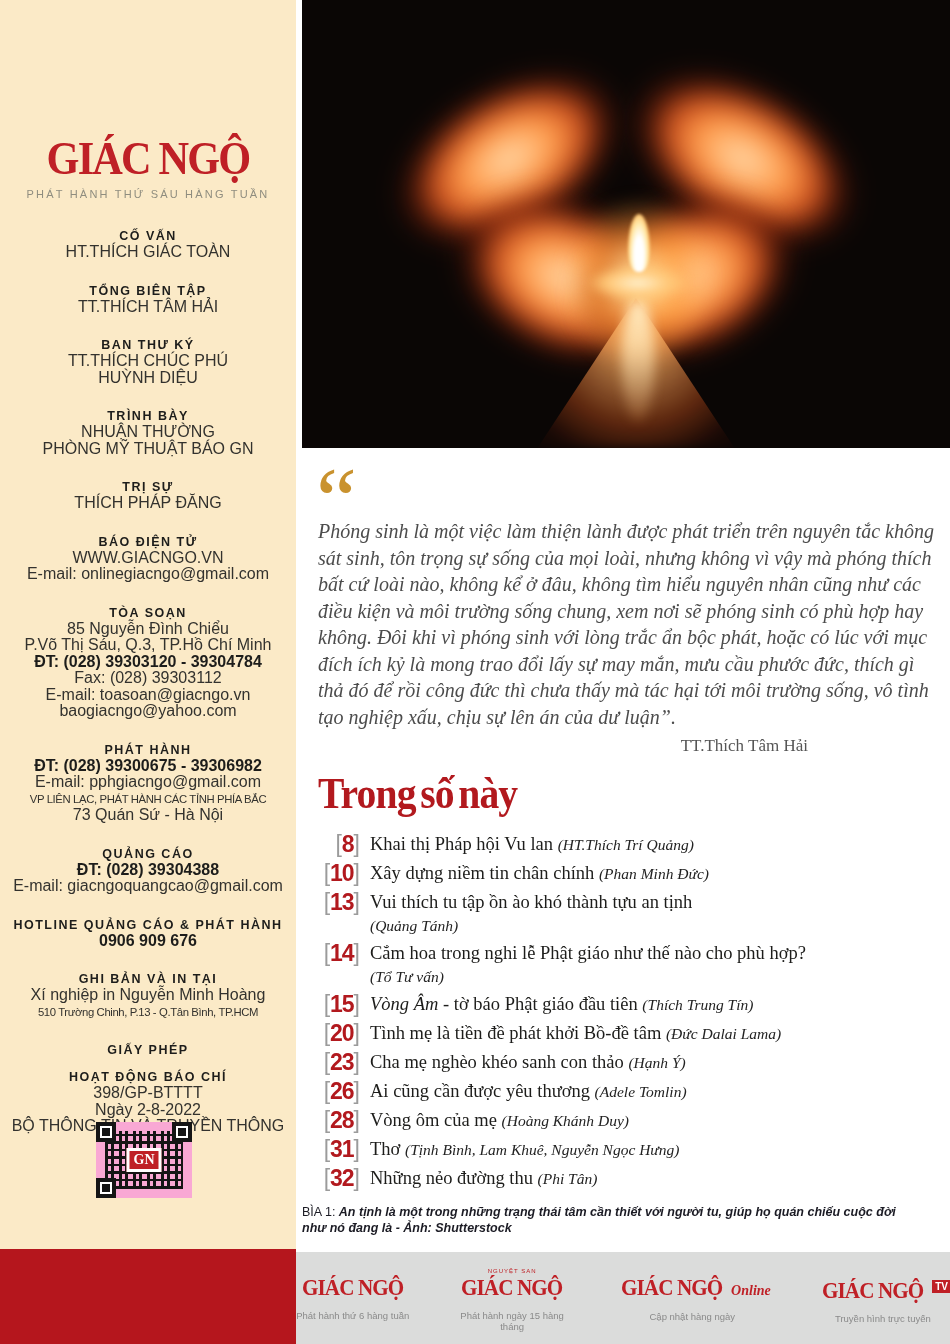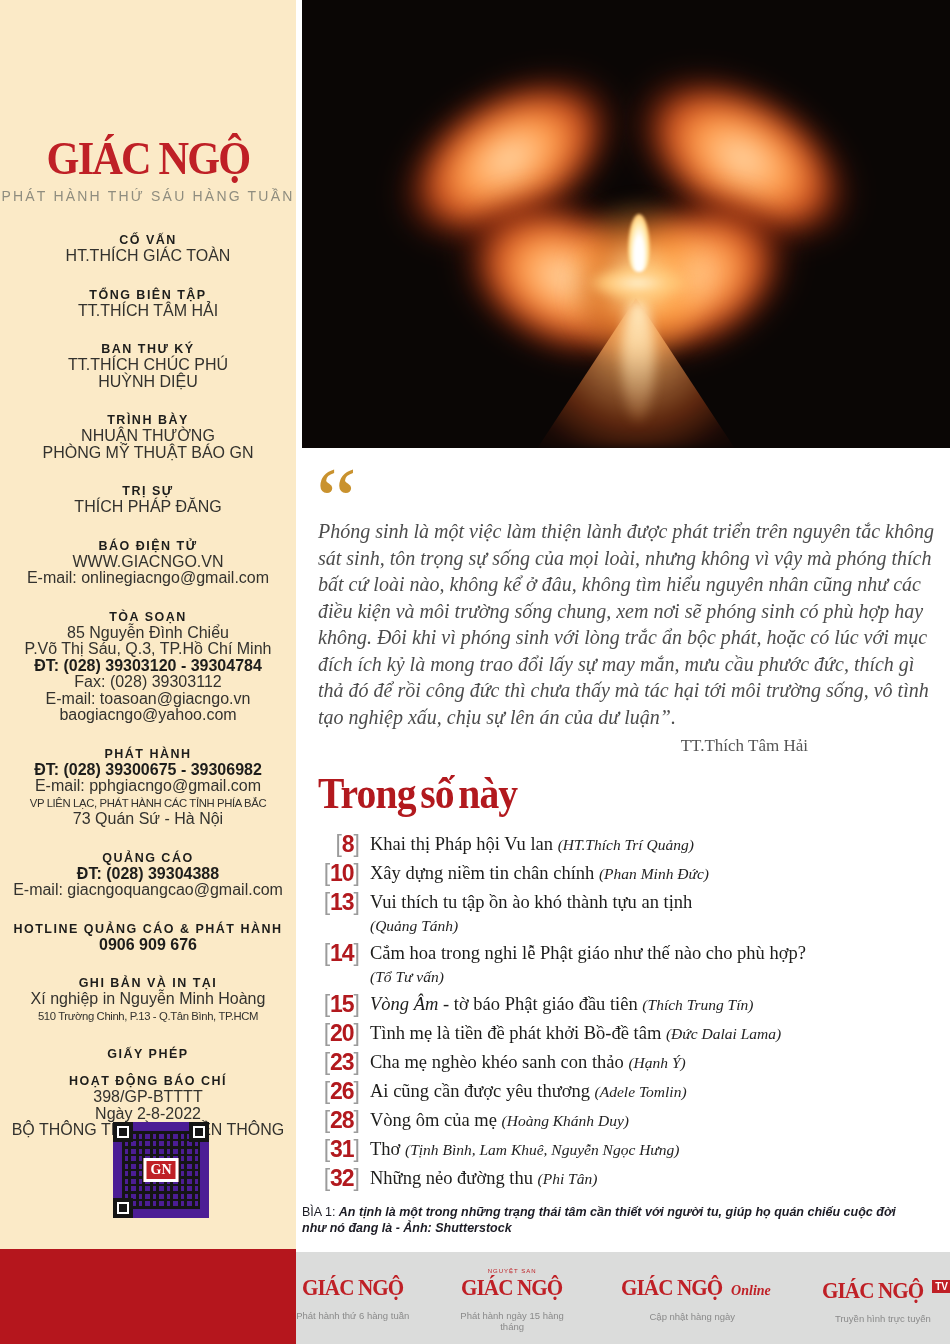--- a/index.html
+++ b/index.html
@@ -5,32 +5,32 @@
   * { box-sizing: border-box; margin: 0; padding: 0; }
   html,body { width: 950px; height: 1344px; }
   body { position: relative; background: #ffffff; font-family: "Liberation Sans", sans-serif; overflow: hidden; }
 
   
   .sidebar { position: absolute; left: 0; top: 0; width: 296px; height: 1249px;
              background: var(--cream); text-align: center; color: #33322e; }
   .logo { margin-top: 136px; font-family: "Liberation Serif", serif; font-weight: bold;
           color: var(--brand-red); font-size: 46px; letter-spacing: -2px;
           transform: scaleX(.92); line-height: 1; }
-  .tagline { margin-top: 6px; font-size: 14px; letter-spacing: 2.2px; color: #8f8d7f; }
+  .tagline { margin-top: 6px; font-size: 11px; letter-spacing: 2.2px; color: #8f8d7f; }
   #masthead-sections { margin-top: 28px; }
   .sec { margin-top: 22px; }
   .sec-h { font-weight: bold; font-size: 12.5px; letter-spacing: 1.5px; color: #1d1d1b; line-height: 16px; }
   .sec-h2 { margin-top: 11px; }
   .sec .line:first-of-type { margin-top: 3px; }
   .line { font-size: 16px; line-height: 16.5px; color: #33322e; }
   .line.bold { font-weight: bold; color: #1d1d1b; }
   .line.cond { font-size: 11.8px; letter-spacing: -0.4px; transform: scaleX(.96); }
 
   
-  .qr { position: absolute; left: 113px; top: 1122px; width: 96px; height: 96px; background: #4c1d95; }
+  .qr { position: absolute; left: 96px; top: 1122px; width: 96px; height: 76px; background: #f9a8d4; }
   .qr-pattern { position: absolute; inset: 9px;
     background:
       repeating-linear-gradient(90deg, #151515 0 3px, transparent 3px 6px, #151515 6px 9px, transparent 9px 14px),
       repeating-linear-gradient(0deg, #151515 0 3px, transparent 3px 8px, #151515 8px 10px, transparent 10px 15px);
   }
   .fp { position: absolute; width: 20px; height: 20px; border: 4px solid #151515; background: #fff; }
   .fp::after { content: ""; position: absolute; left: 2px; top: 2px; width: 8px; height: 8px; background: #151515; }
   .fp.tl { left: 0; top: 0; } .fp.tr { right: 0; top: 0; } .fp.bl { left: 0; bottom: 0; }
   .qr-center { position: absolute; left: 50%; top: 50%; transform: translate(-50%,-50%);
     background: var(--brand-red); color: #fff; font-family: "Liberation Serif", serif;

